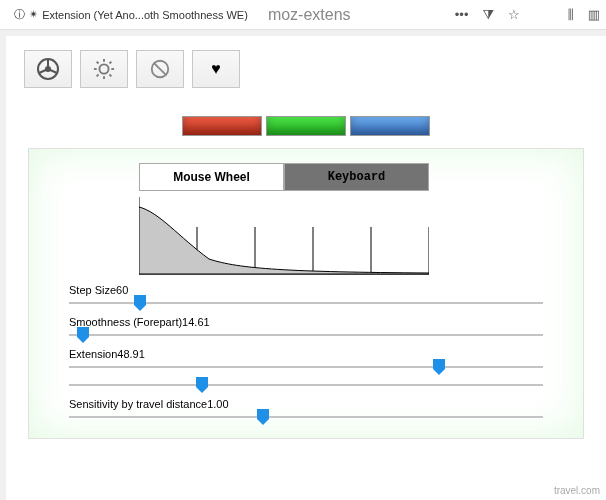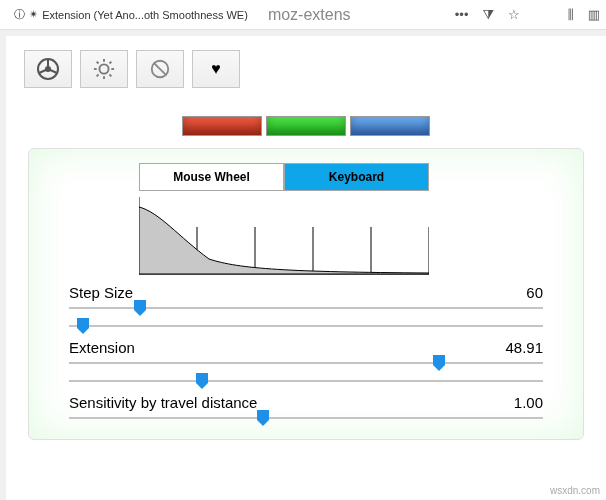--- a/index.html
+++ b/index.html
@@ -73,21 +73,21 @@
   width: 80px;
   height: 20px;
   border: 1px solid #999;
   box-shadow: inset 0 -6px 10px rgba(0,0,0,0.25);
 }
 .c-red { background: linear-gradient(#e85a44,#c03018); }
 .c-green { background: linear-gradient(#4be047,#23b81f); }
 .c-blue { background: linear-gradient(#6aa8e8,#3a74c8); }
 .panel {
   border: 1px solid #e0e0e0;
-  border-radius: 6px;
+  border-radius: 0;
   padding: 14px 20px 8px 20px;
   box-shadow: inset 0 0 40px rgba(160,240,160,0.3);
   margin: 0 4px;
 }
 .tabs {
   display: flex;
   margin-left: 90px;
   margin-bottom: 6px;
 }
 .tabbtn {
@@ -95,29 +95,28 @@
   height: 28px;
   border: 1px solid #a8a8a8;
   display: flex;
   align-items: center;
   justify-content: center;
   font-weight: bold;
   font-size: 12px;
   color: #000;
 }
 .tab-a { background: #fff; }
-.tab-b { background: #0ea5e9; }
+.tab-b { background: #737373; font-family: Liberation Mono, monospace; }
 .graph-wrap { margin-left: 90px; margin-bottom: 6px; }
 .slider-row {
   margin: 0 20px 8px 20px;
 }
 .slider-head {
   display: flex;
-  justify-content: space-between;
-  font-size: 15px;
+  font-size: 11px;
   color: #000;
   margin-bottom: 2px;
 }
 .track {
   position: relative;
   height: 10px;
 }
 .trackline {
   position: absolute;
   top: 4px;
@@ -238,20 +237,24 @@
             <div class="track">
               <div class="trackline"></div>
               <div class="thumb" style="left: 15%;">
                 <svg width="12" height="16" viewBox="0 0 12 16">
                   <path d="M0,0 L12,0 L12,10 L6,16 L0,10 Z" fill="#1e90e8"></path>
                 </svg>
               </div>
             </div>
           </div>
           <div class="slider-row">
+            <div class="slider-head">
+              <span>Smoothness (Forepart)</span>
+              <span>14.61</span>
+            </div>
             <div class="track">
               <div class="trackline"></div>
               <div class="thumb" style="left: 3%;">
                 <svg width="12" height="16" viewBox="0 0 12 16">
                   <path d="M0,0 L12,0 L12,10 L6,16 L0,10 Z" fill="#1e90e8"></path>
                 </svg>
               </div>
             </div>
           </div>
           <div class="slider-row">
@@ -292,13 +295,13 @@
               </div>
             </div>
           </div>
         </div>
 
     </div>
 
   </div>
 </div>
 
-<div class="watermark" style="position:fixed;">wsxdn.com</div>
+<div class="watermark" style="position:fixed;">travel.com</div>
 
 </body></html>

